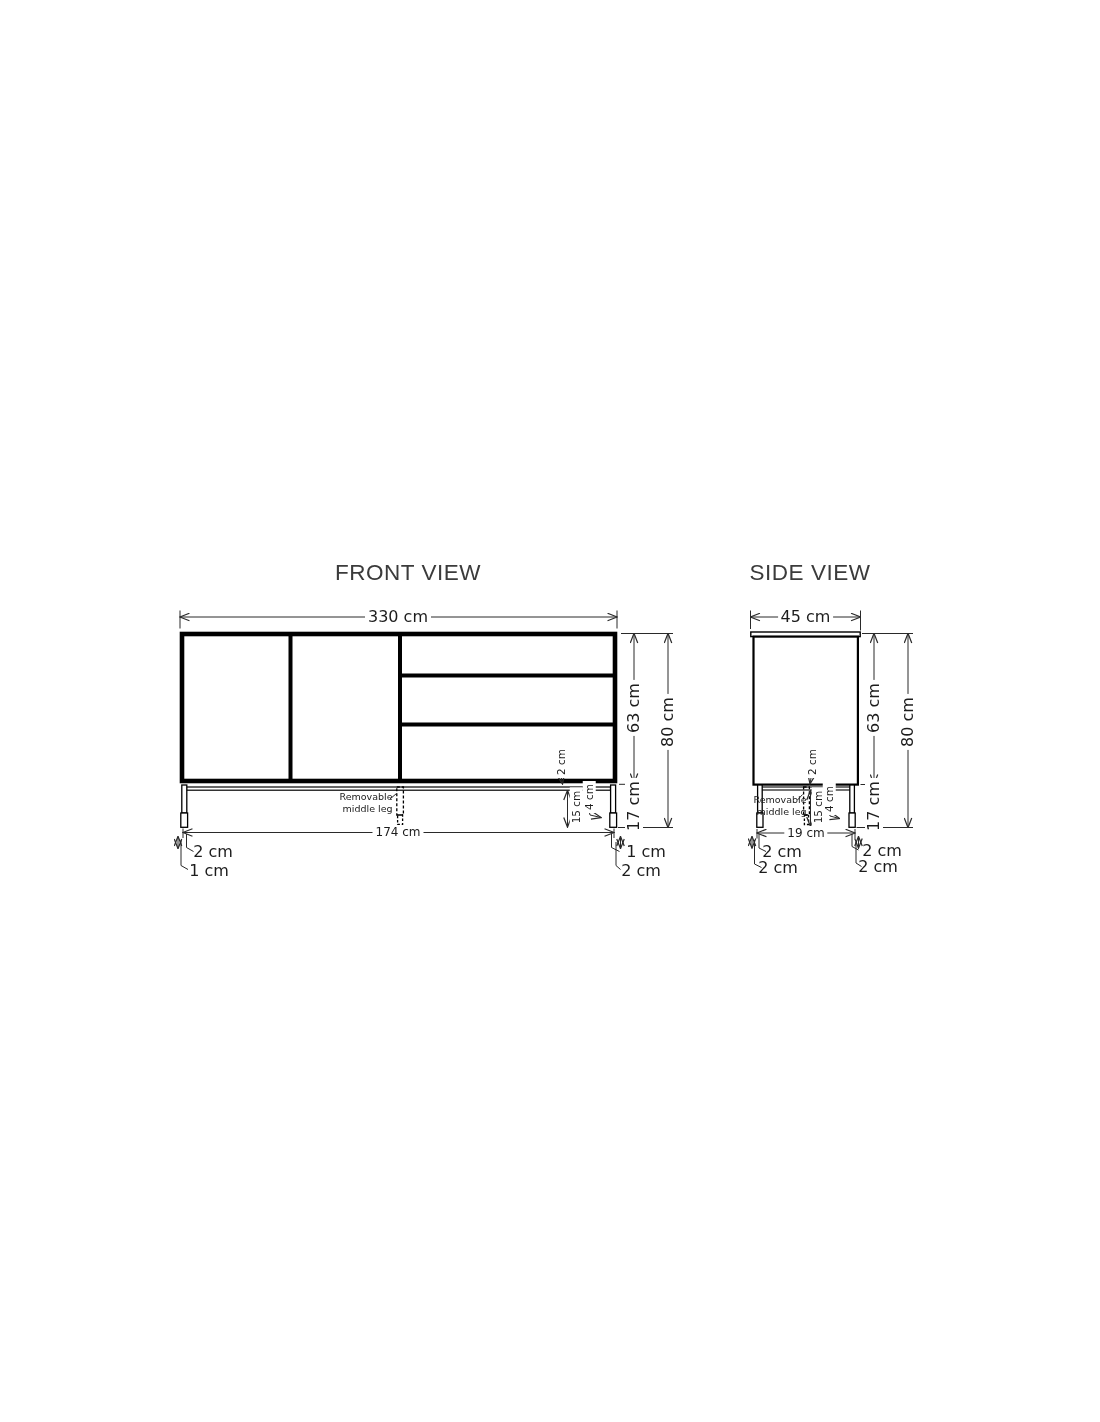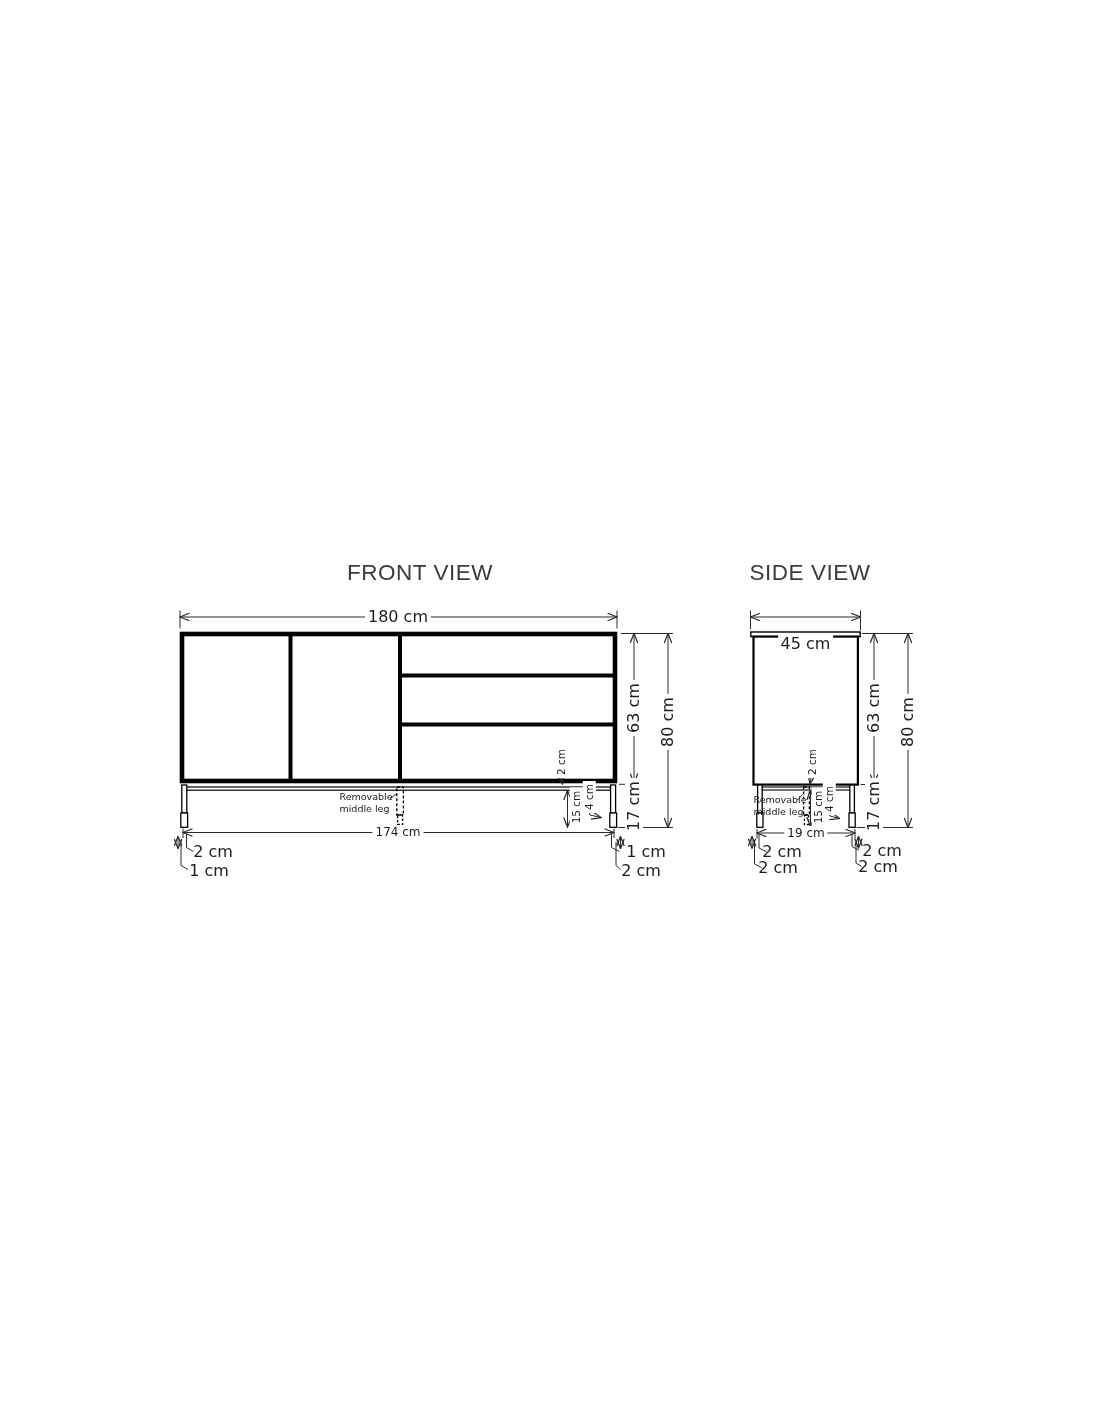--- a/index.html
+++ b/index.html
@@ -5,21 +5,21 @@
   html,body{margin:0;padding:0;background:#ffffff;}
   #canvas{position:relative;width:1100px;height:1422px;background:#ffffff;overflow:hidden;
           font-family:"DejaVu Sans",sans-serif;}
   #drawing{position:absolute;left:0;top:0;}
   .lbl{position:absolute;font-size:16px;color:#1c1c1c;white-space:nowrap;
        transform:translate(-50%,-50%);line-height:1;}
   .bg{background:#ffffff;padding:1px 3px;}
   .vert{transform:translate(-50%,-50%) rotate(-90deg);}
   .sm{font-size:10.5px;}
   .lg{font-size:12px;}
-  .note{font-size:9.5px;line-height:1.25;white-space:pre-line;color:#1c1c1c;}
+  .note{font-size:9.5px;line-height:1.25;text-align:right;white-space:pre-line;color:#1c1c1c;}
   .title{font-family:"Liberation Sans",sans-serif;font-size:22.5px;color:#3b3b3b;
          letter-spacing:0.5px;}
   .cab{stroke:#000000;fill:none;}
   .cabf{stroke:#000000;fill:#ffffff;}
   .dim{stroke:#2a2a2a;stroke-width:1;fill:none;}
 </style>
 </head>
 <body>
 
 <div id="canvas">
@@ -116,38 +116,38 @@
       <line class="dim" x1="752" y1="836.5" x2="752" y2="848" marker-start="url(#arw)" marker-end="url(#arw)"></line>
       <polyline class="dim" points="759,834 759,848 766,851.5"></polyline>
       <polyline class="dim" points="754.5,840 754.5,864 761.5,867.5"></polyline>
 
       <line class="dim" x1="858.5" y1="836.5" x2="858.5" y2="848" marker-start="url(#arw)" marker-end="url(#arw)"></line>
       <polyline class="dim" points="852,834 852,846.5 858.5,850"></polyline>
       <polyline class="dim" points="856,842 856,863 861.5,866.5"></polyline>
     </g>
   </svg>
 
-  <div class="lbl title" style="left:420px;top:573px;">FRONT VIEW</div>
-  <div class="lbl bg" style="left:398px;top:617px;">180 cm</div>
+  <div class="lbl title" style="left:408px;top:573px;">FRONT VIEW</div>
+  <div class="lbl bg" style="left:398px;top:617px;">330 cm</div>
   <div class="lbl bg lg" style="left:398px;top:832px;">174 cm</div>
   <div class="lbl vert bg" style="left:634px;top:708px;">63 cm</div>
   <div class="lbl vert bg" style="left:668px;top:722px;">80 cm</div>
   <div class="lbl vert bg" style="left:634px;top:806px;">17 cm</div>
   <div class="lbl vert sm bg" style="left:561px;top:762px;">2 cm</div>
   <div class="lbl vert sm bg" style="left:576px;top:807px;">15 cm</div>
   <div class="lbl vert sm bg" style="left:588.5px;top:797px;">4 cm</div>
   <div class="lbl note" style="left:366px;top:803px;">Removable
 middle leg</div>
   <div class="lbl" style="left:213px;top:852px;">2 cm</div>
   <div class="lbl" style="left:209px;top:870.5px;">1 cm</div>
   <div class="lbl" style="left:646px;top:852px;">1 cm</div>
   <div class="lbl" style="left:641px;top:870.5px;">2 cm</div>
 
   <div class="lbl title" style="left:810px;top:573px;text-align:right;">SIDE VIEW</div>
-  <div class="lbl bg" style="left:805.5px;top:617px;margin-top:27px;">45 cm</div>
+  <div class="lbl bg" style="left:805.5px;top:617px;">45 cm</div>
   <div class="lbl bg lg" style="left:806px;top:833px;">19 cm</div>
   <div class="lbl vert bg" style="left:874px;top:708px;">63 cm</div>
   <div class="lbl vert bg" style="left:908px;top:722px;">80 cm</div>
   <div class="lbl vert bg" style="left:874px;top:806px;">17 cm</div>
   <div class="lbl vert sm bg" style="left:812px;top:762px;">2 cm</div>
   <div class="lbl vert sm bg" style="left:818px;top:807px;">15 cm</div>
   <div class="lbl vert sm bg" style="left:828.5px;top:799px;">4 cm</div>
   <div class="lbl note" style="left:780px;top:806px;">Removable
 middle leg</div>
   <div class="lbl" style="left:782px;top:852px;">2 cm</div>

